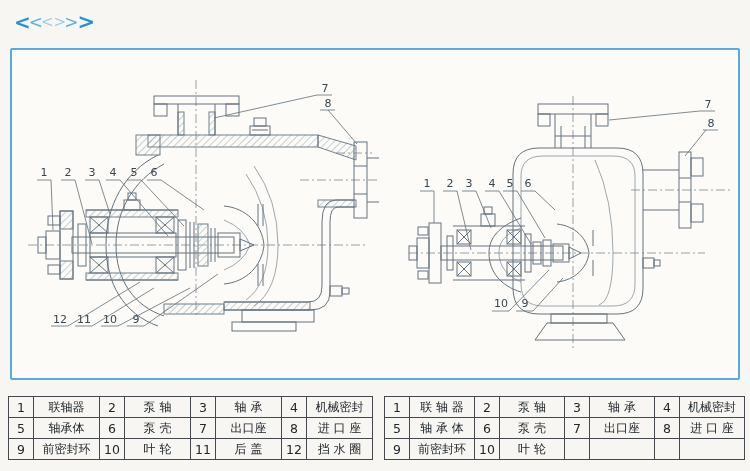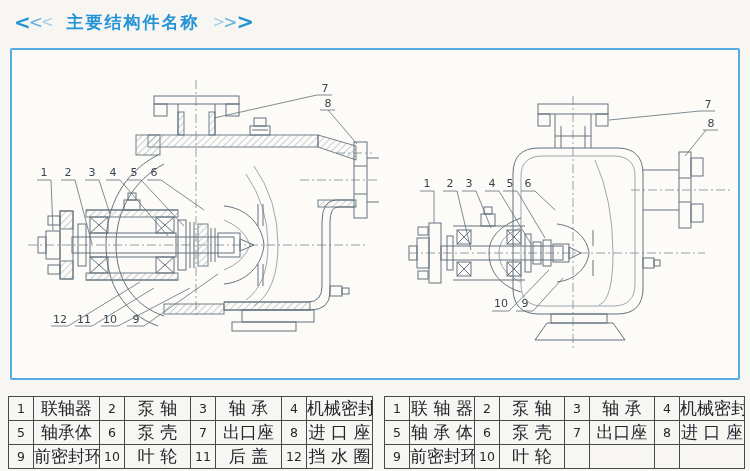--- a/index.html
+++ b/index.html
@@ -39,35 +39,34 @@
   .cl  {stroke:#7d8b95;fill:none;stroke-width:.8;stroke-dasharray:9 3 2 3;}
   .ld  {stroke:#5f6e79;fill:none;stroke-width:.8;}
   .no  {fill:#39454f;font-size:11px;font-family:"DejaVu Sans",sans-serif;stroke:none;}
   
   .ptable{
     position:absolute;top:396px;border-collapse:collapse;table-layout:fixed;
     background:transparent;
   }
   .ptable td{
     border:1px solid #45484c;height:20px;padding:0;
-    font-size:17px;color:#22272c;text-align:center;
+    font-size:12px;color:#22272c;text-align:center;
     overflow:hidden;white-space:nowrap;
   }
   .ptable td.num{font-size:12.5px;}
   .tL{left:8px;width:364px;}
   .tR{left:384px;width:360px;}
 </style>
 </head>
 <body>
 
 <div class="hdr">
   <span class="arr al0">&lt;</span>
   <span class="arr al1">&lt;</span>
   <span class="arr al2">&lt;</span>
-  <span class="ttl">主要结构件名称</span>
   <span class="arr ar0">&gt;</span>
   <span class="arr ar1">&gt;</span>
   <span class="arr ar2">&gt;</span>
 </div>
 
 <div class="frame"></div>
 
 <svg class="dwg dwgL" width="365" height="322" viewBox="0 0 365 322">
   <defs>
     <pattern id="h1" width="5" height="5" patternUnits="userSpaceOnUse" patternTransform="rotate(45)">

